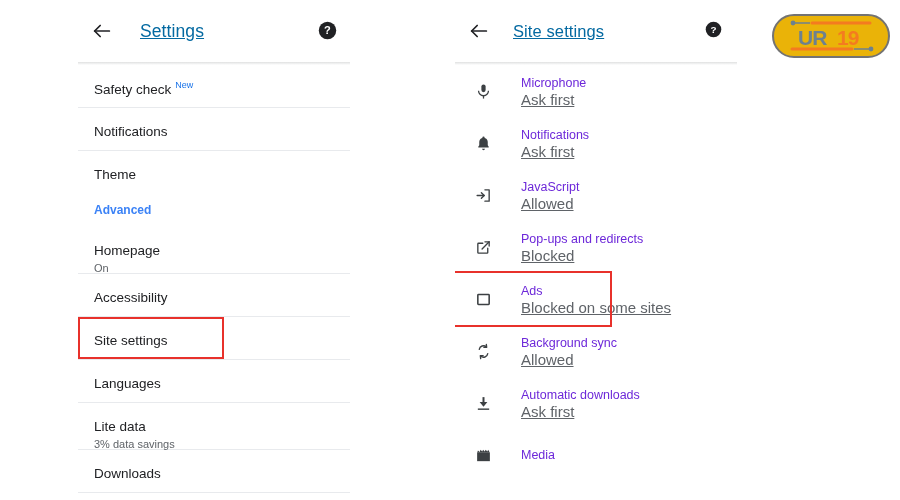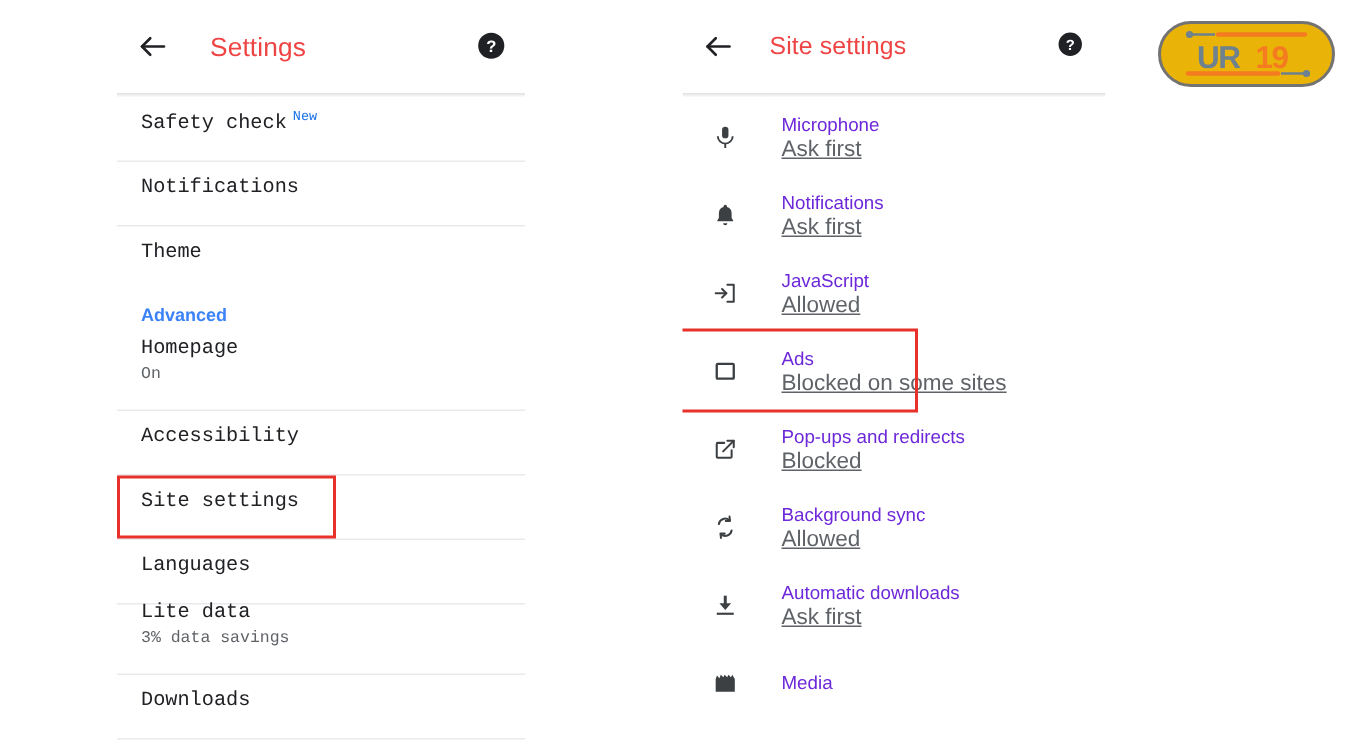--- a/index.html
+++ b/index.html
@@ -40,23 +40,24 @@
     flex: 0 0 auto;
     display: flex;
     align-items: center;
     justify-content: center;
     cursor: pointer;
   }
   .back-btn svg { display: block; }
   .appbar-title {
     margin-left: 26px;
     font-size: 17.5px;
-    color: #ef4444;
+    color: #0369a1;
     letter-spacing: 0.1px;
     white-space: nowrap;
+    text-decoration: underline;
   }
   .panel-right .appbar-title { margin-left: 22px; font-size: 16.5px; }
   .help-btn {
     position: absolute;
     right: 12px;
     top: 50%;
     transform: translateY(-50%);
     width: 20px;
     height: 20px;
     cursor: pointer;
@@ -69,23 +70,22 @@
   }
 
   
   .list { padding: 0; }
   .row {
     position: relative;
     padding: 16px 16px;
     box-sizing: border-box;
     display: flex;
     flex-direction: column;
-    justify-content: flex-end;
+    justify-content: flex-start;
     cursor: pointer;
-    font-family: Liberation Mono, monospace;
   }
   .row-single { height: 42px; }
   .row-double { height: 46px; }
   .row-title {
     font-size: 13.5px;
     color: #202124;
     line-height: 16px;
     white-space: nowrap;
   }
   .row-sub {
@@ -338,43 +338,43 @@
         </svg>
       </div>
       <div class="srow-text">
         <div class="srow-title">JavaScript</div>
         <div class="srow-sub">Allowed</div>
       </div>
     </div>
 
     <div class="srow">
       <div class="srow-icon">
-        <svg width="17" height="17" viewBox="0 0 24 24" fill="none" stroke="#3c4043" stroke-width="2.2">
-          <rect x="4" y="5" width="16" height="14" rx="1"></rect>
-        </svg>
-      </div>
-      <div class="srow-text">
-        <div class="srow-title">Ads</div>
-        <div class="srow-sub">Blocked on some sites</div>
-      </div>
-      <div class="hl-right"></div>
-    </div>
-
-    <div class="srow">
-      <div class="srow-icon">
         <svg width="17" height="17" viewBox="0 0 24 24" fill="none" stroke="#3c4043" stroke-width="1.9" stroke-linecap="round" stroke-linejoin="round">
           <path d="M18 13v6a1 1 0 0 1-1 1H5a1 1 0 0 1-1-1V7a1 1 0 0 1 1-1h6"></path>
           <polyline points="14,4 20,4 20,10"></polyline>
           <line x1="10" y1="14" x2="20" y2="4"></line>
         </svg>
       </div>
       <div class="srow-text">
         <div class="srow-title">Pop-ups and redirects</div>
         <div class="srow-sub">Blocked</div>
       </div>
+    </div>
+
+    <div class="srow">
+      <div class="srow-icon">
+        <svg width="17" height="17" viewBox="0 0 24 24" fill="none" stroke="#3c4043" stroke-width="2.2">
+          <rect x="4" y="5" width="16" height="14" rx="1"></rect>
+        </svg>
+      </div>
+      <div class="srow-text">
+        <div class="srow-title">Ads</div>
+        <div class="srow-sub">Blocked on some sites</div>
+      </div>
+      <div class="hl-right"></div>
     </div>
 
     <div class="srow">
       <div class="srow-icon">
         <svg width="17" height="17" viewBox="0 0 24 24" fill="none" stroke="#3c4043" stroke-width="1.9" stroke-linecap="round" stroke-linejoin="round">
           <path d="M6 9a6 6 0 0 1 10-3.5"></path>
           <polyline points="16,2 16.5,6 12.5,6"></polyline>
           <path d="M18 15a6 6 0 0 1-10 3.5"></path>
           <polyline points="8,22 7.5,18 11.5,18"></polyline>
         </svg>

